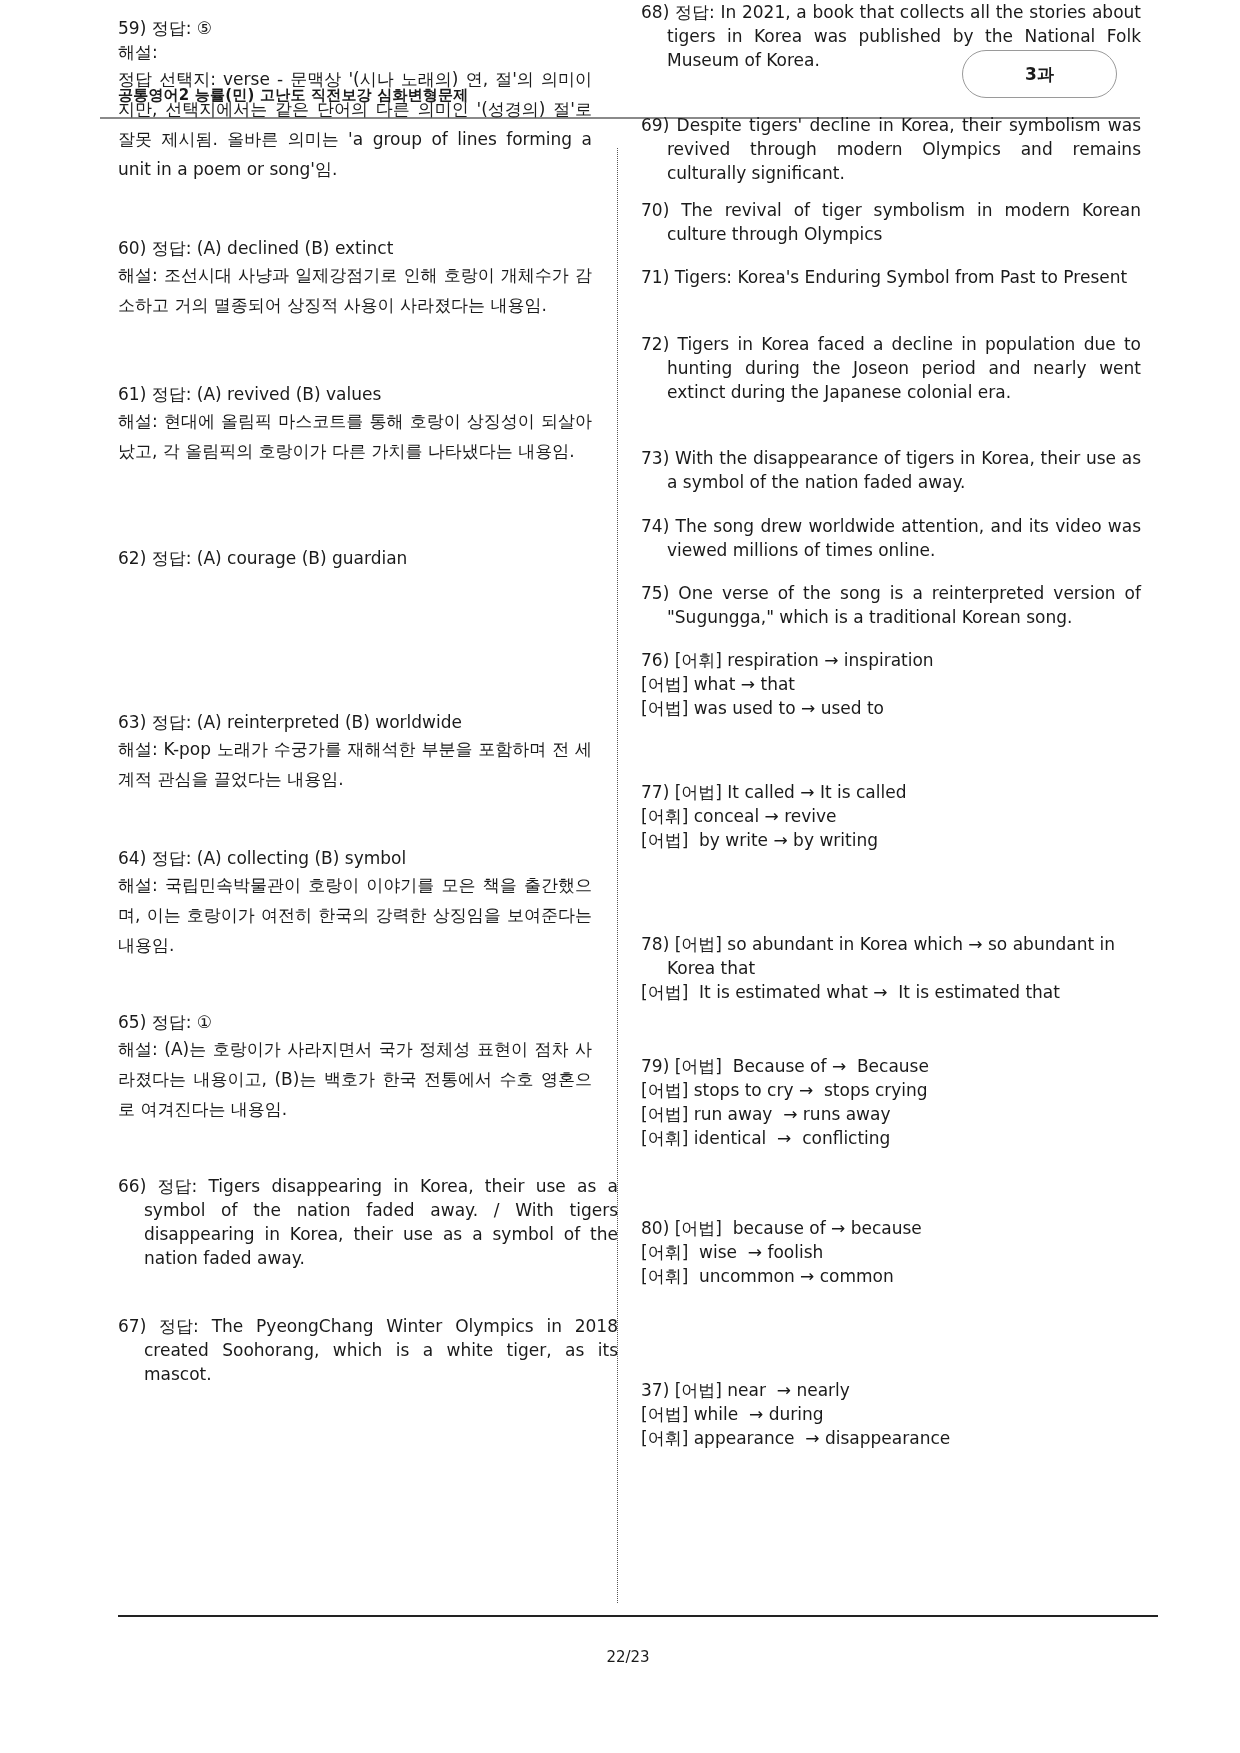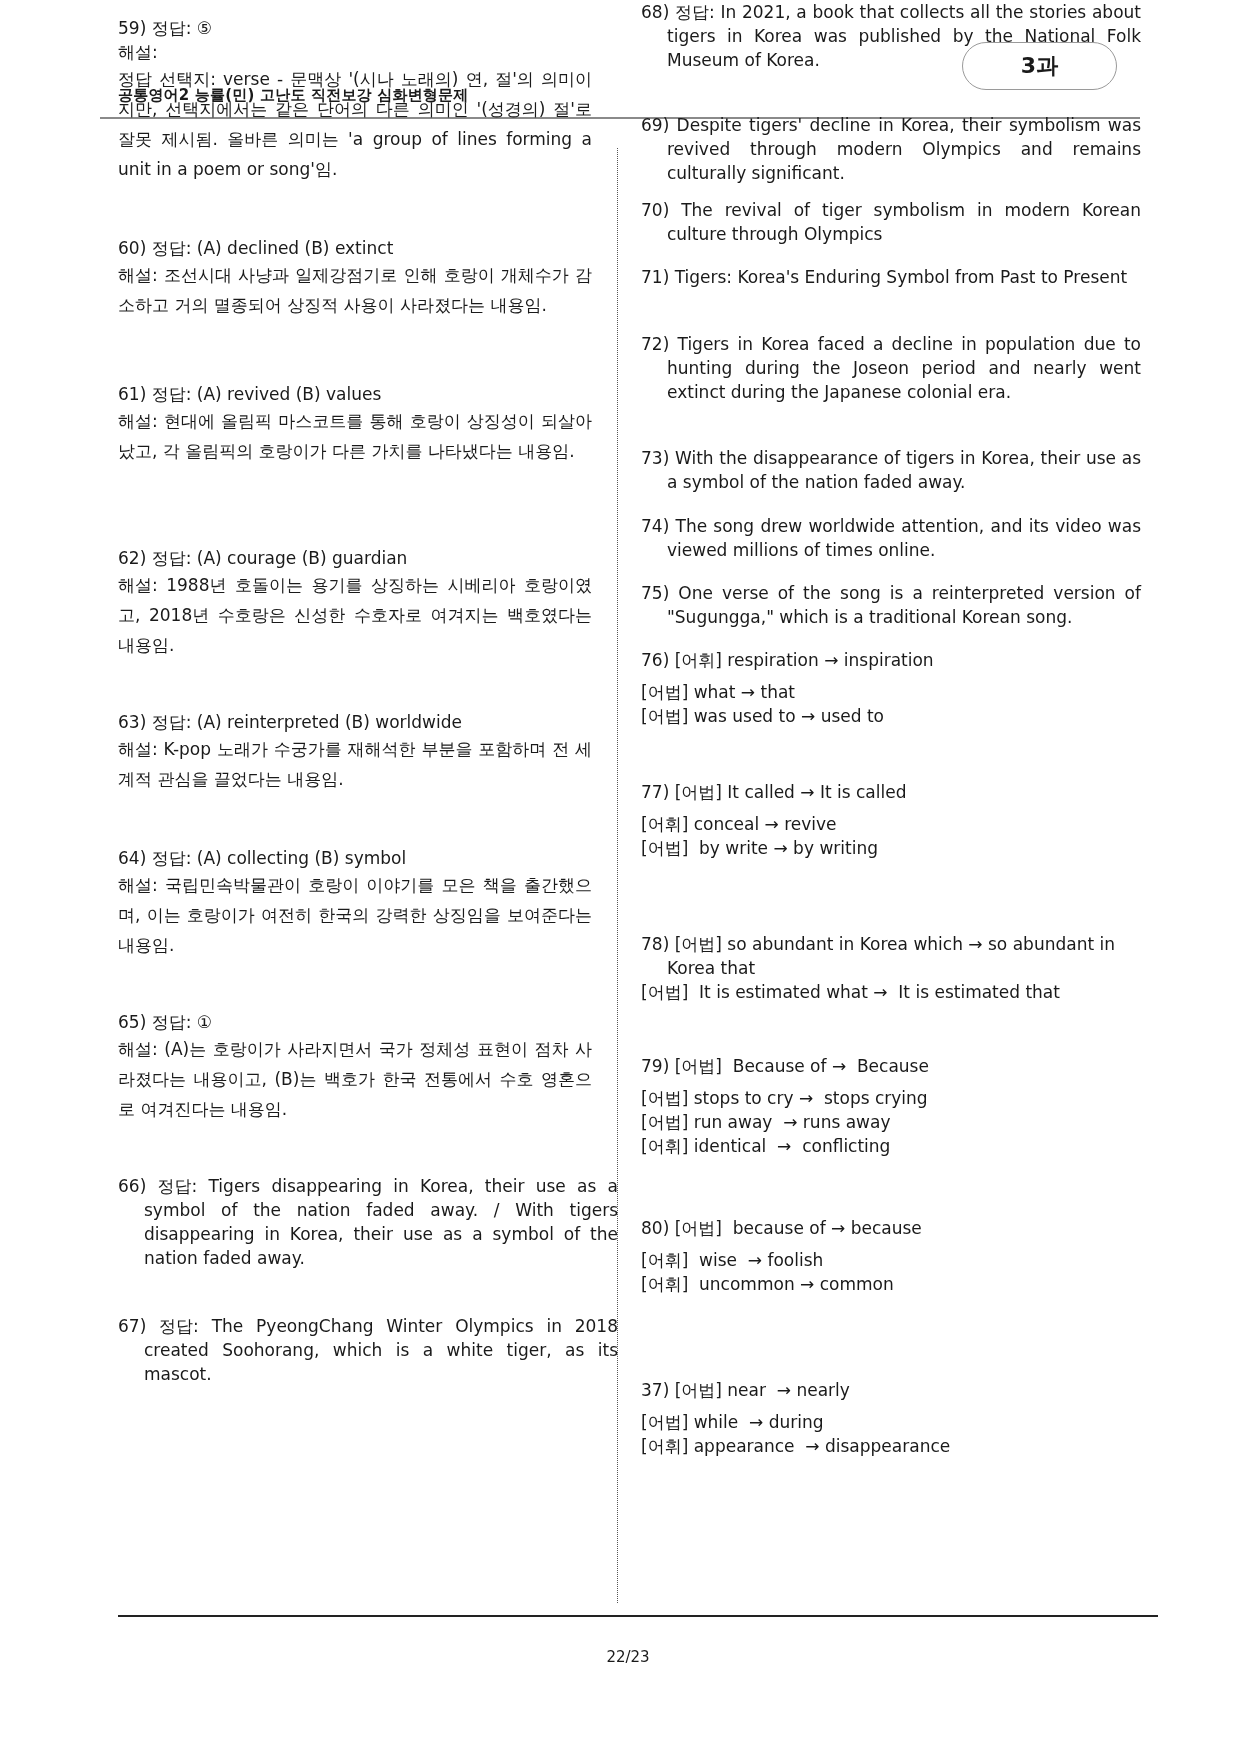--- a/index.html
+++ b/index.html
@@ -1,37 +1,37 @@
 <!DOCTYPE html>
 <html><head>
 <meta charset="utf-8">
 <style>
   html, body { margin: 0; padding: 0; background: #ffffff; }
   body { width: 1240px; height: 1753px; position: relative; overflow: hidden;
          font-family: "DejaVu Sans", "Liberation Sans", sans-serif; color: #1a1a1a; }
   .header-title { position: absolute; left: 118px; top: 86px; font-size: 15px; font-weight: bold; letter-spacing: 0.2px; }
-  .lesson-badge { position: absolute; left: 962px; top: 42px; width: 153px; height: 46px;
+  .lesson-badge { position: absolute; left: 962px; top: 50px; width: 153px; height: 46px;
                   border: 1px solid #9a9a9a; border-radius: 24px; display: flex; align-items: center;
-                  justify-content: center; font-size: 22px; font-weight: bold; }
+                  justify-content: center; font-size: 17px; font-weight: bold; }
   .header-rule { position: absolute; left: 100px; top: 117px; width: 1040px; height: 0; border-top: 2px solid #8a8a8a; }
   .col-divider { position: absolute; left: 617px; top: 148px; height: 1455px; border-left: 1px dotted #555; }
   .footer-rule { position: absolute; left: 118px; top: 1615px; width: 1040px; border-top: 2px solid #222; }
   .page-number { position: absolute; left: 8px; width: 1240px; top: 1648px; text-align: center; font-size: 15px; }
 
   .col { position: absolute; font-size: 17px; line-height: 24px; }
   .col-left { left: 118px; width: 474px; }
   .col-right { left: 641px; width: 474px; }
 
   .entry { position: absolute; left: 0; width: 100%; }
   .justify { text-align: justify; text-align-last: left; }
   .kor-line { line-height: 30px; }
   .hang { padding-left: 26px; text-indent: -26px; text-align: justify; text-align-last: left; }
   .line { white-space: pre; }
   .line + .line { }
-  .tight + .line { margin-top: 8px; }
+  .tight + .line { margin-top: 0; }
 </style>
 </head>
 <body>
 
 <div class="header-title">공통영어2 능률(민) 고난도 직전보강 심화변형문제</div>
 <div class="lesson-badge">3과</div>
 <div class="header-rule"></div>
 
 <div class="col-divider"></div>
 
@@ -47,21 +47,20 @@
     <div class="justify kor-line">해설: 조선시대 사냥과 일제강점기로 인해 호랑이 개체수가 감소하고 거의 멸종되어 상징적 사용이 사라졌다는 내용임.</div>
   </div>
 
   <div class="entry" style="top:382px">
     <div>61) 정답: (A) revived (B) values</div>
     <div class="justify kor-line">해설: 현대에 올림픽 마스코트를 통해 호랑이 상징성이 되살아났고, 각 올림픽의 호랑이가 다른 가치를 나타냈다는 내용임.</div>
   </div>
 
   <div class="entry" style="top:546px">
     <div>62) 정답: (A) courage (B) guardian</div>
-    <div class="justify kor-line">해설: 1988년 호돌이는 용기를 상징하는 시베리아 호랑이였고, 2018년 수호랑은 신성한 수호자로 여겨지는 백호였다는 내용임.</div>
   </div>
 
   <div class="entry" style="top:710px">
     <div>63) 정답: (A) reinterpreted (B) worldwide</div>
     <div class="justify kor-line">해설: K-pop 노래가 수궁가를 재해석한 부분을 포함하며 전 세계적 관심을 끌었다는 내용임.</div>
   </div>
 
   <div class="entry" style="top:846px">
     <div>64) 정답: (A) collecting (B) symbol</div>
     <div class="justify kor-line">해설: 국립민속박물관이 호랑이 이야기를 모은 책을 출간했으며, 이는 호랑이가 여전히 한국의 강력한 상징임을 보여준다는 내용임.</div>

